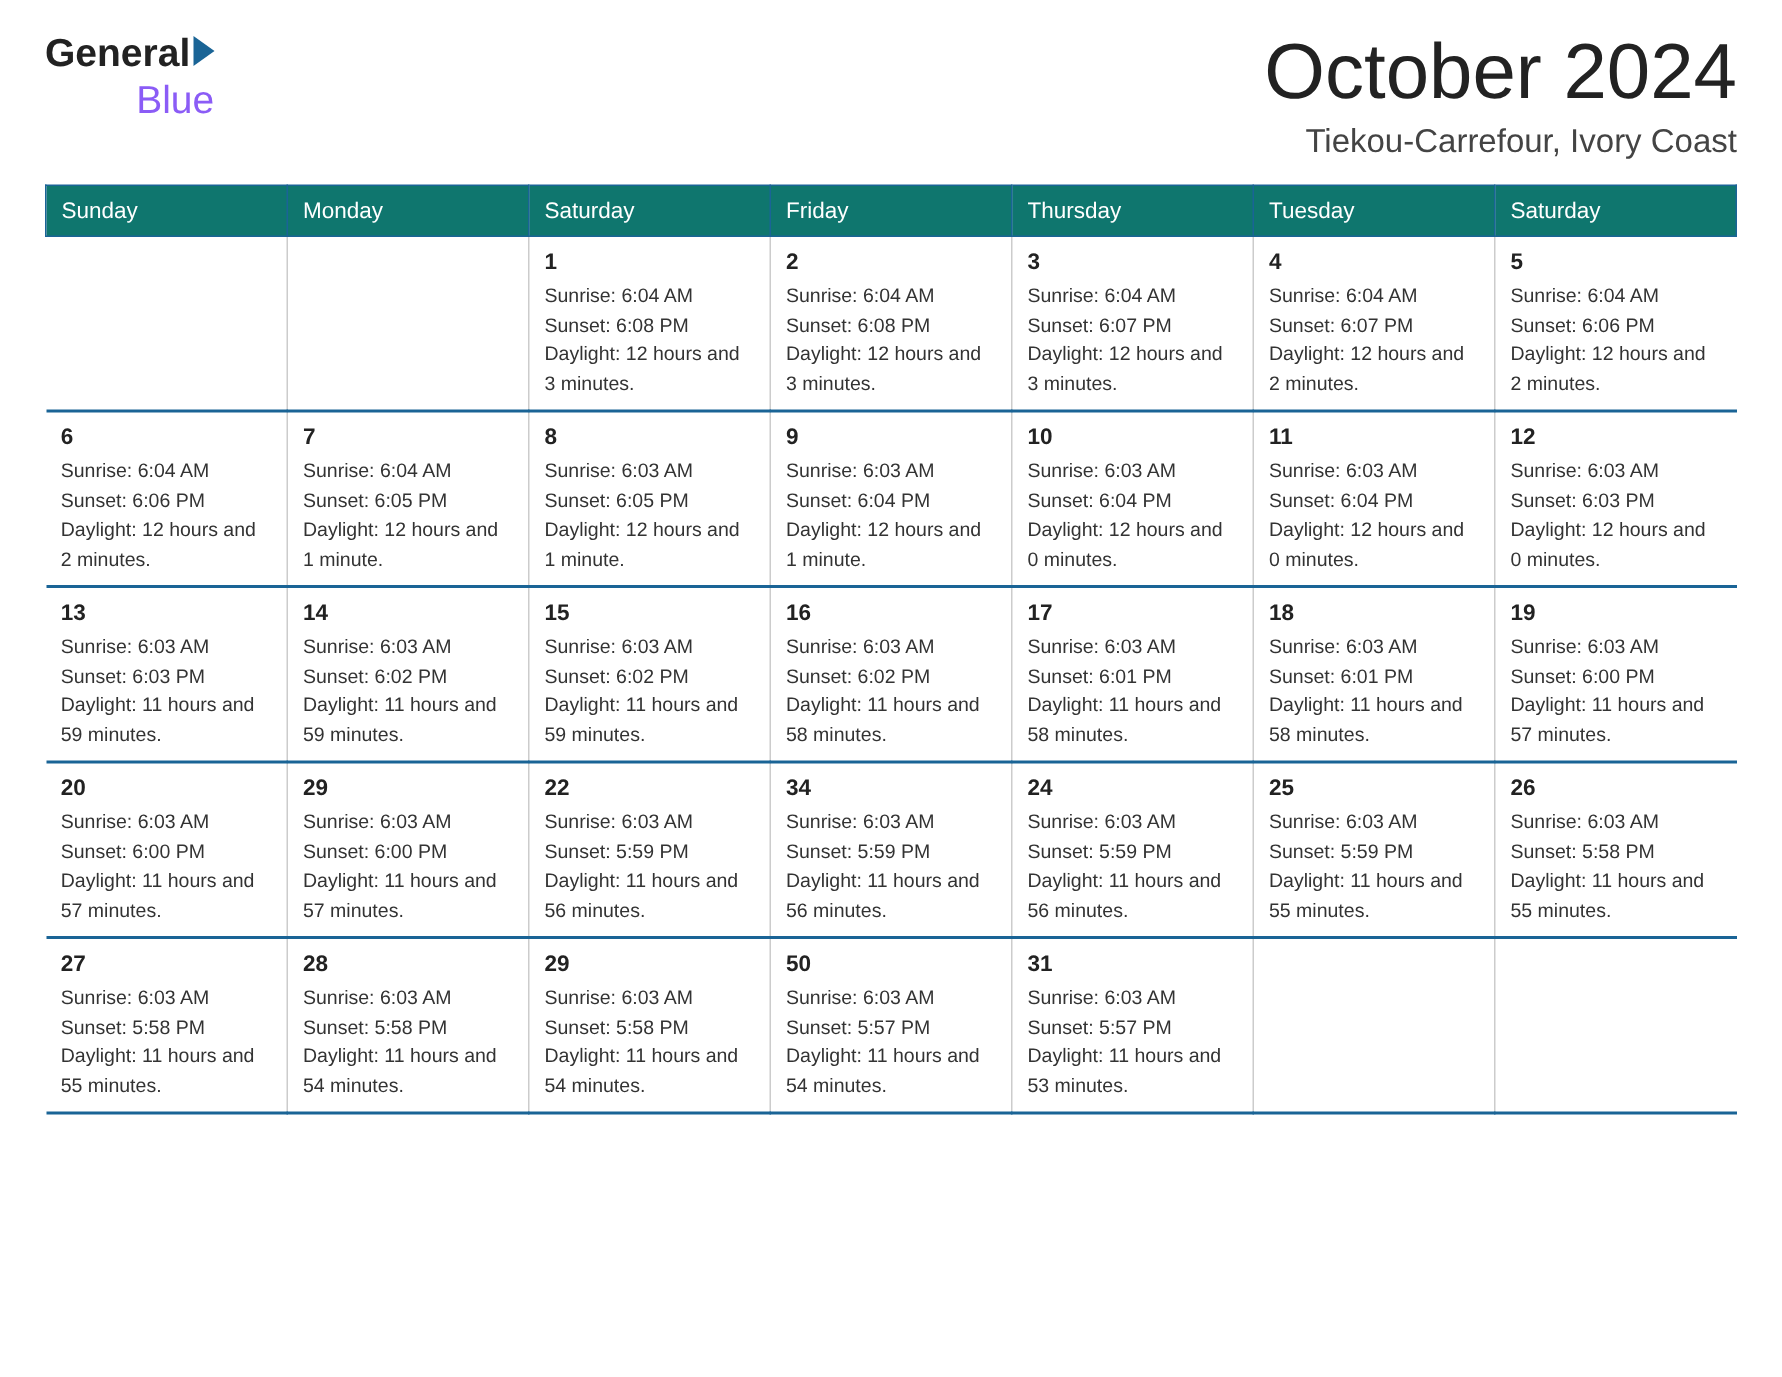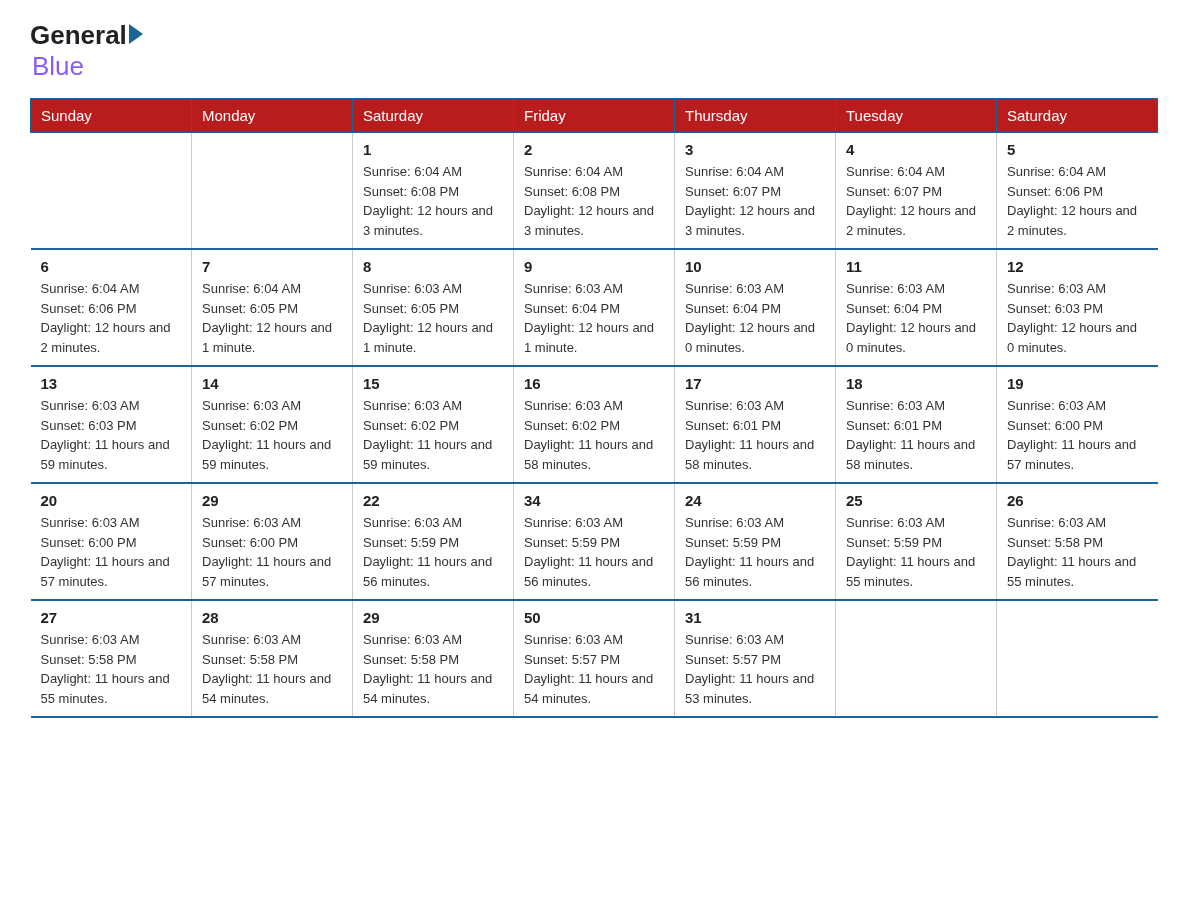--- a/index.html
+++ b/index.html
@@ -39,21 +39,21 @@
     .logo-text-blue {
       font-size: 26px;
       font-weight: normal;
       color: #8b5cf6;
       margin-left: 2px;
     }
 
     .logo-wrapper {
       display: flex;
       flex-direction: column;
-      align-items: flex-start;
+      align-items: flex-end;
     }
 
     .logo-top {
       display: flex;
       align-items: center;
     }
 
     .title-section {
       text-align: right;
     }
@@ -71,21 +71,21 @@
       margin-top: 4px;
     }
 
     table {
       width: 100%;
       border-collapse: collapse;
       table-layout: fixed;
     }
 
     thead tr {
-      background-color: #b91c1c;
+      background-color: #0f766e;
     }
 
     thead th {
       color: #fff;
       font-size: 15px;
       font-weight: normal;
       padding: 8px 10px;
       text-align: left;
       border: 1px solid #1a6496;
     }
@@ -128,20 +128,24 @@
 </head>
 <body>
 
 <div class="header">
   <div class="logo-wrapper">
     <div class="logo-top">
       <span class="logo-text-general">General</span>
       <span class="logo-icon"></span>
     </div>
     <span class="logo-text-blue">Blue</span>
+  </div>
+  <div class="title-section">
+    <div class="page-title">October 2024</div>
+    <div class="page-subtitle">Tiekou-Carrefour, Ivory Coast</div>
   </div>
 </div>
 
 <table>
   <thead>
     <tr>
     <th>Sunday</th>
         <th>Monday</th>
         <th>Saturday</th>
         <th>Friday</th>

